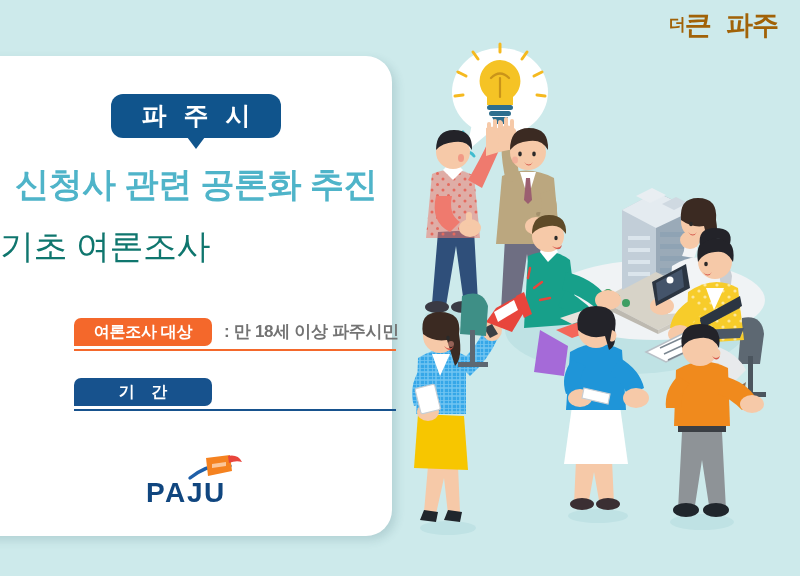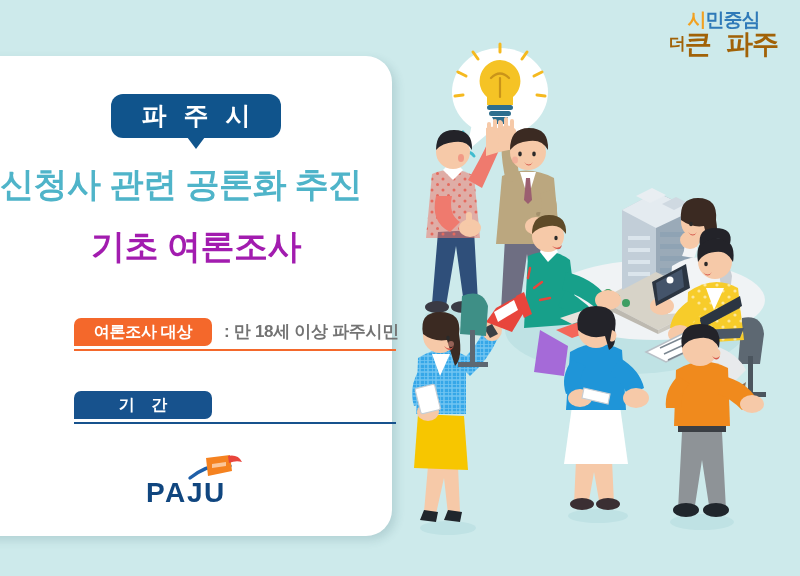--- a/index.html
+++ b/index.html
@@ -63,49 +63,49 @@
     border-left: 9px solid transparent;
     border-right: 9px solid transparent;
     border-top: 12px solid #10548c;
   }
 
   
   .title1 {
     position: absolute;
     left: 0; top: 106px;
     width: 392px;
-    text-align: left;
+    text-align: center;
     font-size: 34px;
     font-weight: 800;
     color: #4fb4c9;
     letter-spacing: -0.5px;
     white-space: nowrap;
   }
   .title2 {
     position: absolute;
     left: 0; top: 168px;
     width: 392px;
-    text-align: center;
+    text-align: left;
     font-size: 34px;
-    font-weight: 700;
-    color: #a21caf;
+    font-weight: 400;
+    color: #0f766e;
     letter-spacing: -0.5px;
     white-space: nowrap;
   }
 
   
   .info-row {
     position: absolute;
     left: 42px;
     width: 322px;
     height: 38px;
     margin-left: 32px;
   }
   #row-target { top: 262px; }
-  #row-period { top: 335px; }
+  #row-period { top: 322px; }
 
   .tag {
     position: absolute;
     left: 0; top: 0;
     height: 28px;
     line-height: 28px;
     color: #ffffff;
     font-size: 16px;
     font-weight: 700;
     text-align: center;
@@ -483,23 +483,20 @@
 
       <g>
         <path d="M462 296 q20 -8 26 10 l-2 30 l-26 -2 z" fill="#3e8f86"></path>
         <rect x="470" y="330" width="5" height="34" fill="#5d6872"></rect>
         <path d="M458 362 l30 0 l0 5 l-30 0 z" fill="#5d6872"></path>
       </g>
     </svg>
   </div>
 
   <div id="brand">
-    <div class="brand-l1">
-      <span class="accent">시</span><span>민중심</span>
-    </div>
     <div class="brand-l2">
       <span class="small">더</span><span>큰 파주</span>
     </div>
   </div>
 
   <div id="card">
     <div id="card-inner">
 
       <div class="badge-wrap">
         <span class="badge">

